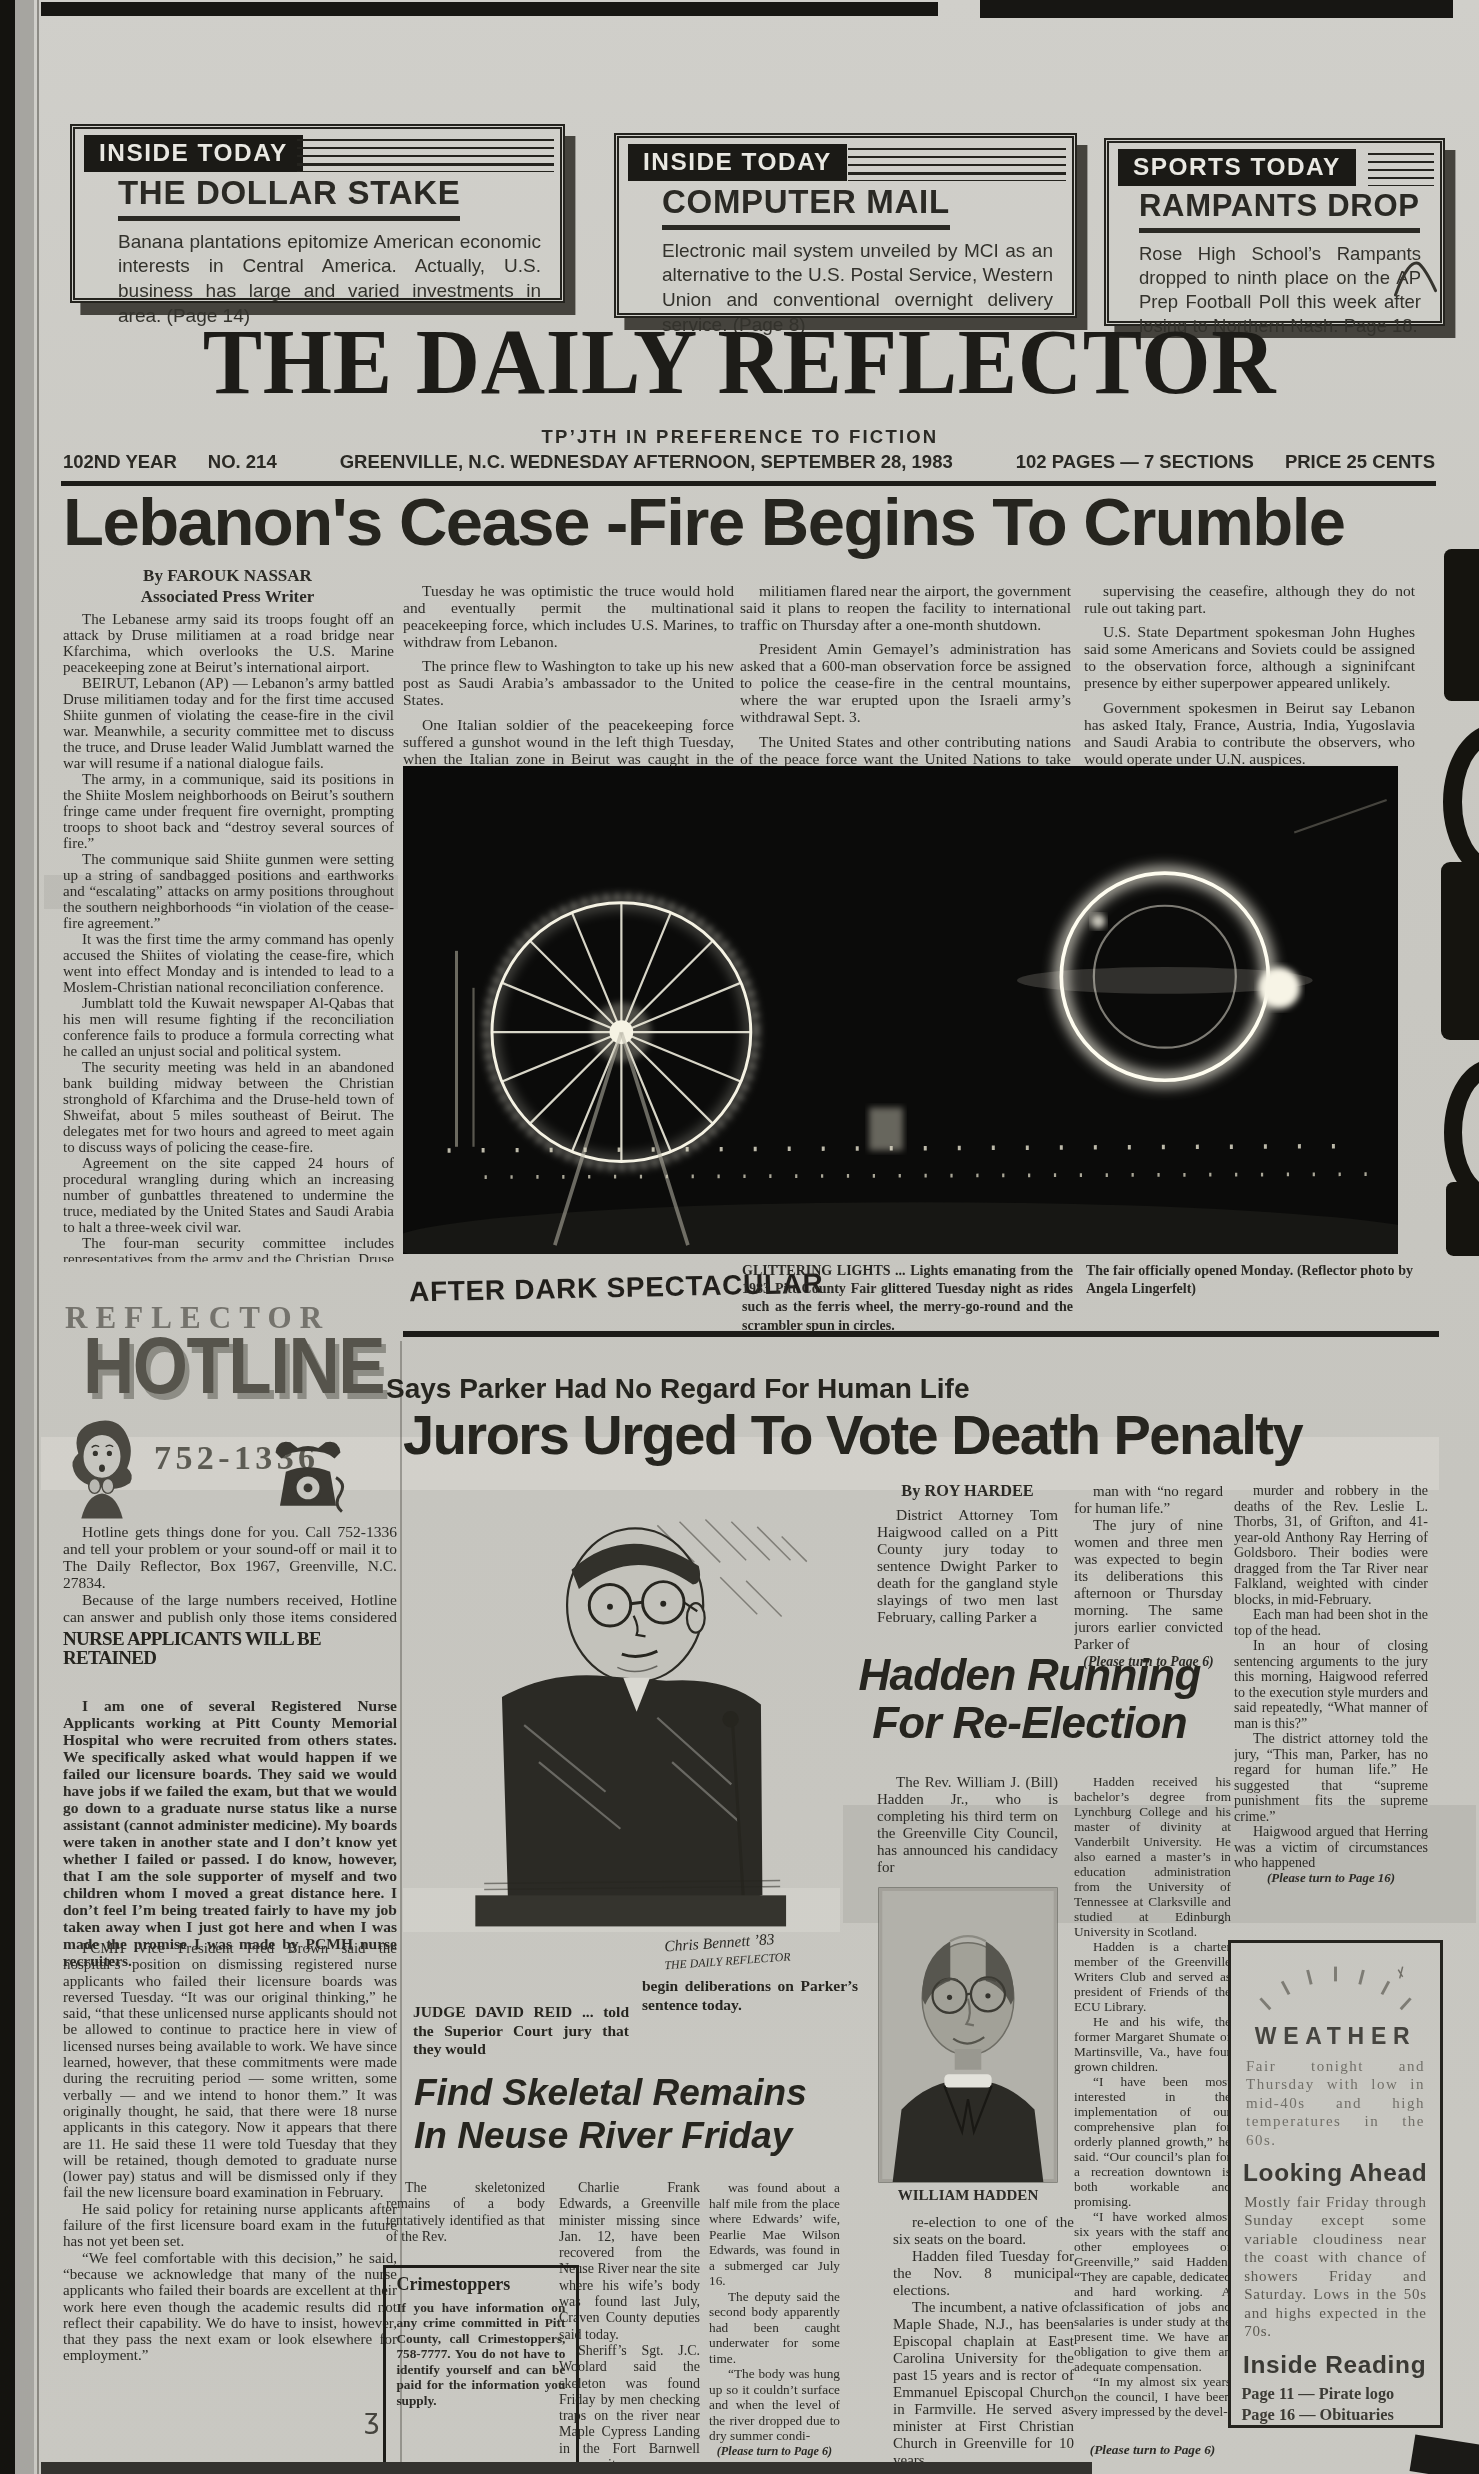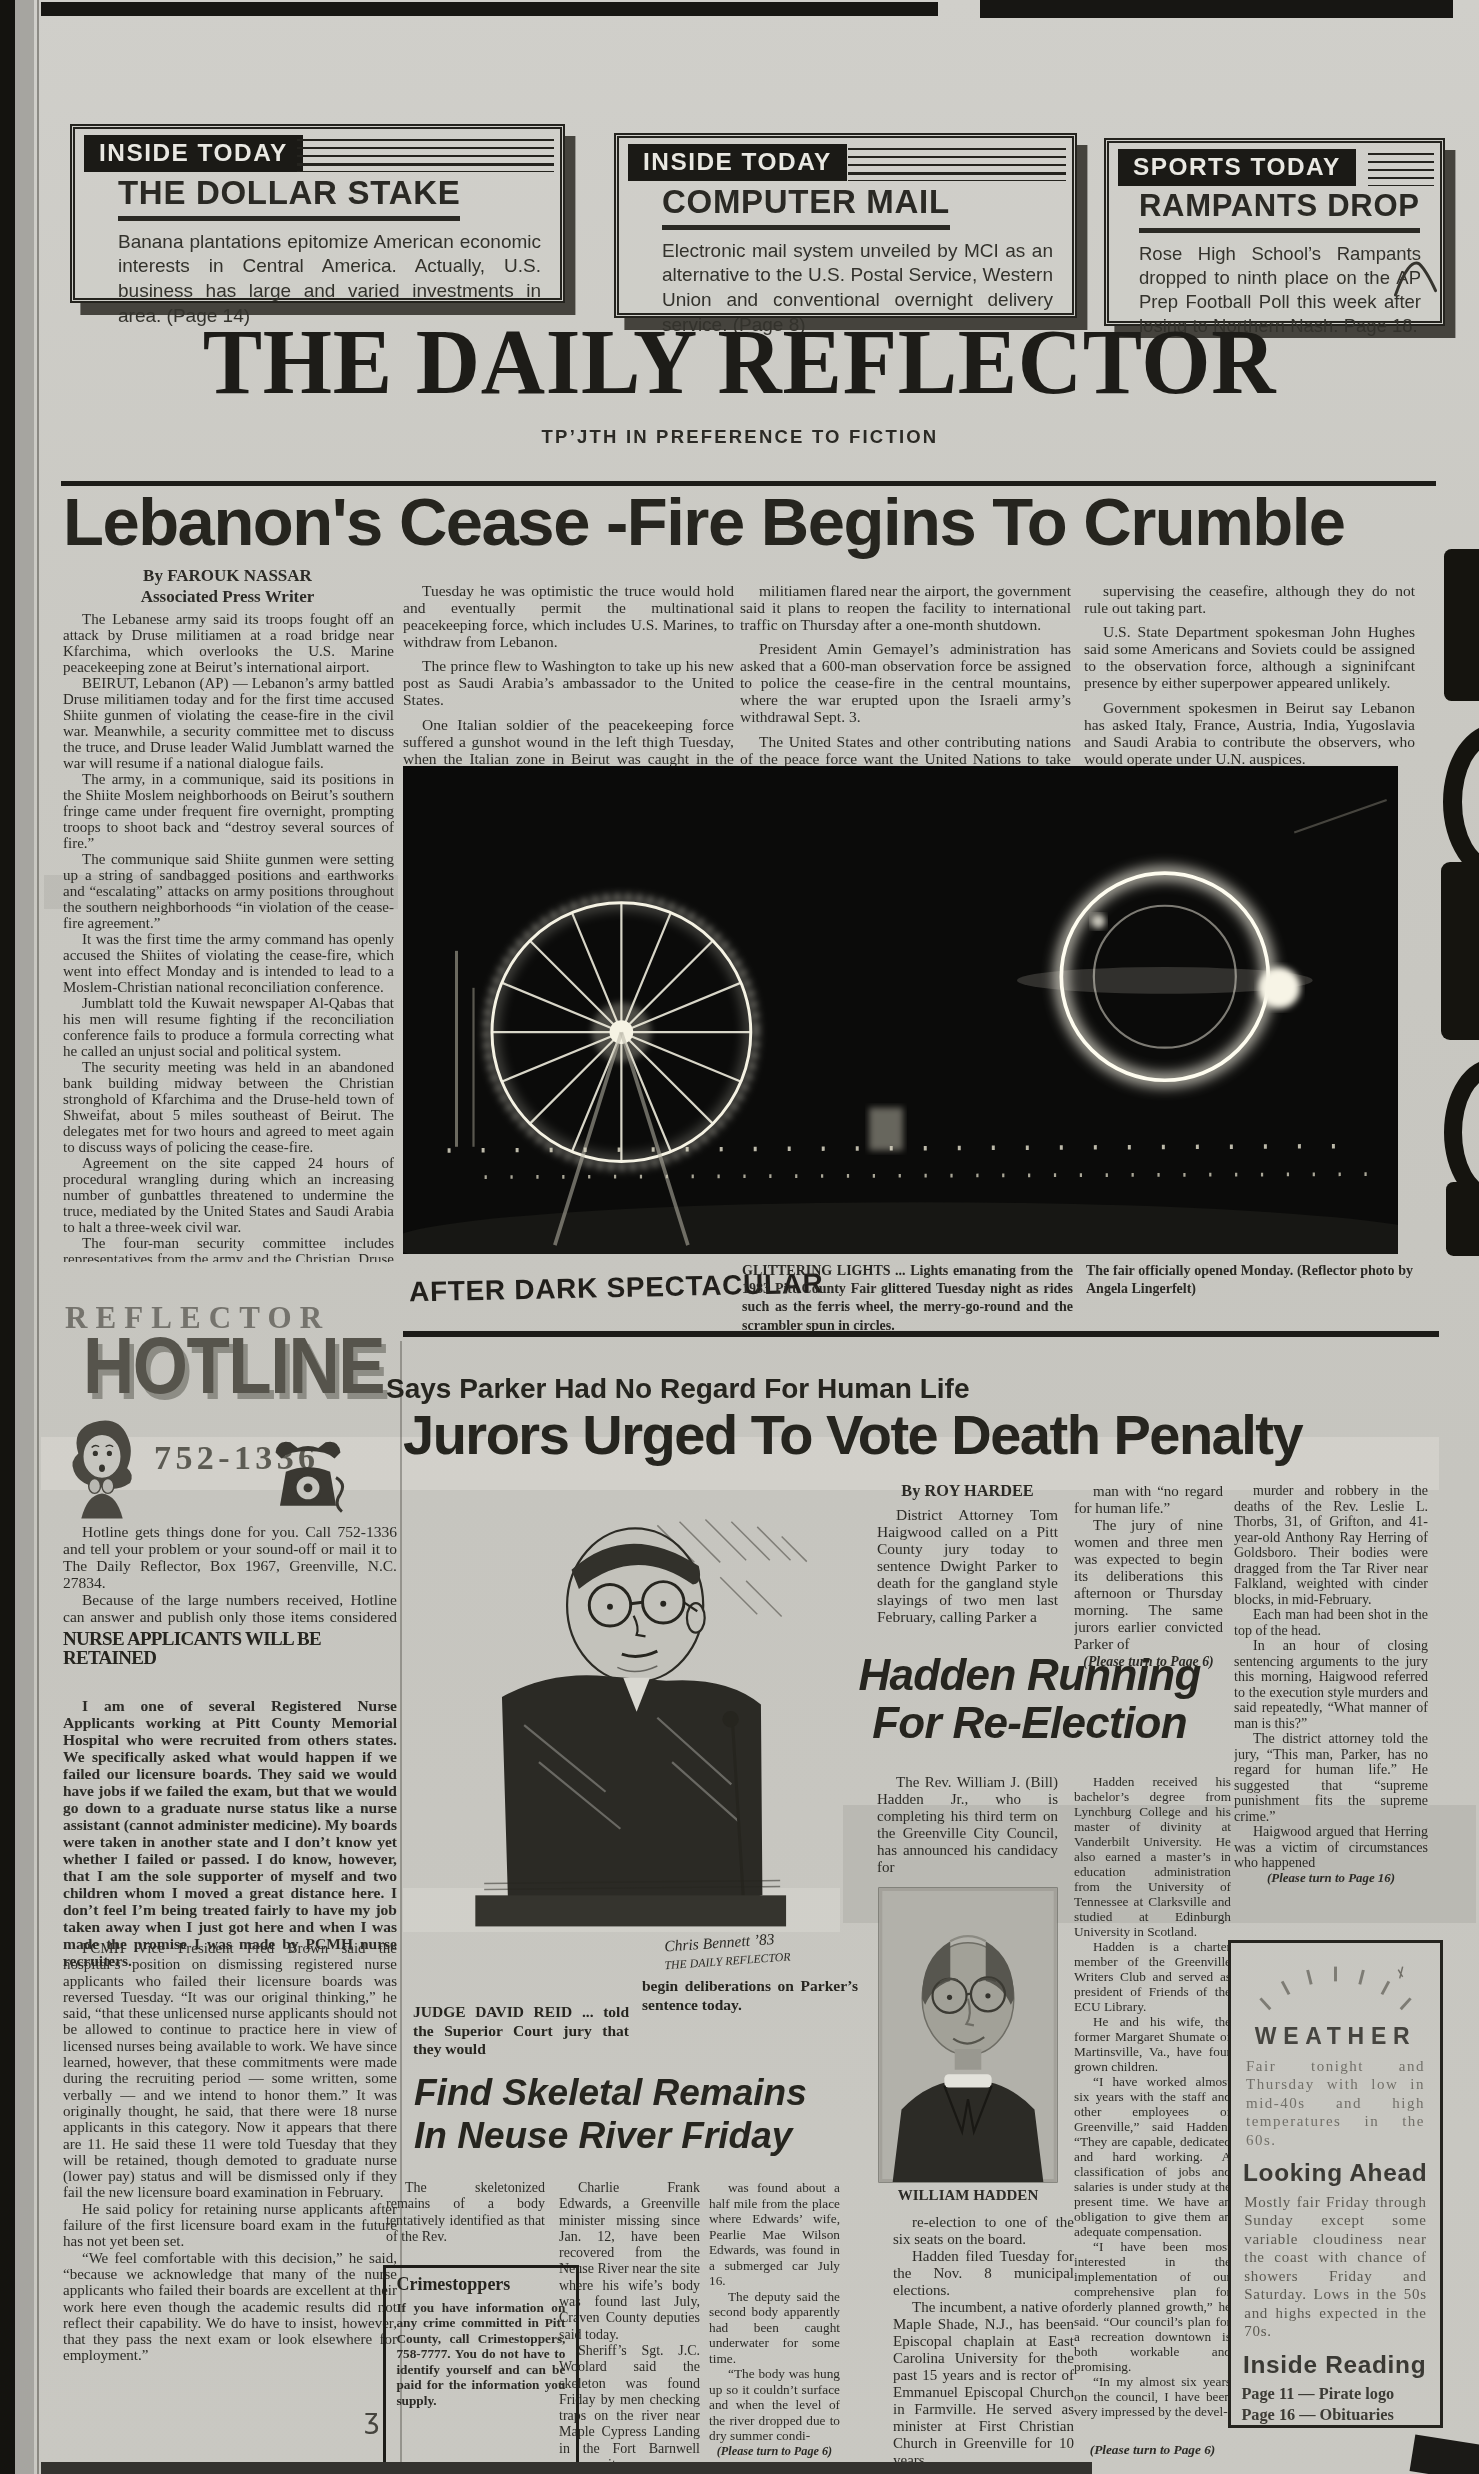--- a/index.html
+++ b/index.html
@@ -169,20 +169,31 @@
     <div class="teaser-lines ni"></div>
     <div class="teaser-title">RAMPANTS DROP</div>
     <div class="teaser-body">Rose High School’s Rampants dropped to ninth place on the AP Prep Football Poll this week after losing to Northern Nash. Page 18.</div>
   </div>
   <svg class="abs" style="left:1391px;top:252px" width="52" height="52" viewBox="0 0 70 70">
     <path d="M6,58 Q24,8 38,16 Q47,24 60,52" stroke="#35342e" stroke-width="4" fill="none" stroke-linecap="round"></path>
   </svg>
 
   <div class="abs masthead-title">THE DAILY REFLECTOR</div>
   <div class="abs masthead-tagline">TP’JTH IN PREFERENCE TO FICTION</div>
+  <div class="abs dateline">
+    <span class="grp">
+      <span>102ND YEAR</span>
+      <span>NO. 214</span>
+    </span>
+    <span>GREENVILLE, N.C.   WEDNESDAY AFTERNOON,  SEPTEMBER 28,  1983</span>
+    <span class="grp">
+      <span>102 PAGES — 7 SECTIONS</span>
+      <span>PRICE 25 CENTS</span>
+    </span>
+  </div>
   <div class="abs masthead-rule ni"></div>
 
   <div class="abs lead-headline">Lebanon's Cease -Fire Begins To Crumble</div>
   <div class="abs lead-byline">
     <div>By FAROUK NASSAR</div>
     <div>Associated Press Writer</div>
   </div>
   <div class="abs col lead-c1">
       <p>The Lebanese army said its troops fought off an attack by Druse militiamen at a road bridge near Kfarchima, which overlooks the U.S. Marine peacekeeping zone at Beirut’s international airport.</p>
       <p>BEIRUT, Lebanon (AP) — Lebanon’s army battled Druse militiamen today and for the first time accused Shiite gunmen of violating the cease-fire in the civil war. Meanwhile, a security committee met to discuss the truce, and Druse leader Walid Jumblatt warned the war will resume if a national dialogue fails.</p>
@@ -403,22 +414,22 @@
   <div class="abs hadden-caption">WILLIAM HADDEN</div>
   <div class="abs col had-c1b">
       <p>re-election to one of the six seats on the board.</p>
       <p>Hadden filed Tuesday for the Nov. 8 municipal elections.</p>
       <p>The incumbent, a native of Maple Shade, N.J., has been Episcopal chaplain at East Carolina University for the past 15 years and is rector of Emmanuel Episcopal Church in Farmville. He served as minister at First Christian Church in Greenville for 10 years.</p>
     </div>
   <div class="abs col had-c2">
       <p>Hadden received his bachelor’s degree from Lynchburg College and his master of divinity at Vanderbilt University. He also earned a master’s in education administration from the University of Tennessee at Clarksville and studied at Edinburgh University in Scotland.</p>
       <p>Hadden is a charter member of the Greenville Writers Club and served as president of Friends of the ECU Library.</p>
       <p>He and his wife, the former Margaret Shumate of Martinsville, Va., have four grown children.</p>
+      <p>“I have been most interested in the implementation of our comprehensive plan for orderly planned growth,” he said. “Our council’s plan for a recreation downtown is both workable and promising.</p>
       <p>“I have worked almost six years with the staff and other employees of Greenville,” said Hadden. “They are capable, dedicated and hard working. A classification of jobs and salaries is under study at the present time. We have an obligation to give them an adequate compensation.</p>
-      <p>“I have been most interested in the implementation of our comprehensive plan for orderly planned growth,” he said. “Our council’s plan for a recreation downtown is both workable and promising.</p>
       <p>“In my almost six years on the council, I have been very impressed by the devel-</p>
     </div>
   <div class="abs had-c2-turn">(Please turn to Page 6)</div>
 
   <div class="abs weather">
     <svg class="weather-orn" width="155" height="64" viewBox="0 0 210 86">
       <g fill="#716f67" opacity="0.85">
         <g transform="rotate(-70 105 170)">
             <rect x="103" y="26" width="4" height="20"></rect>
           </g>

